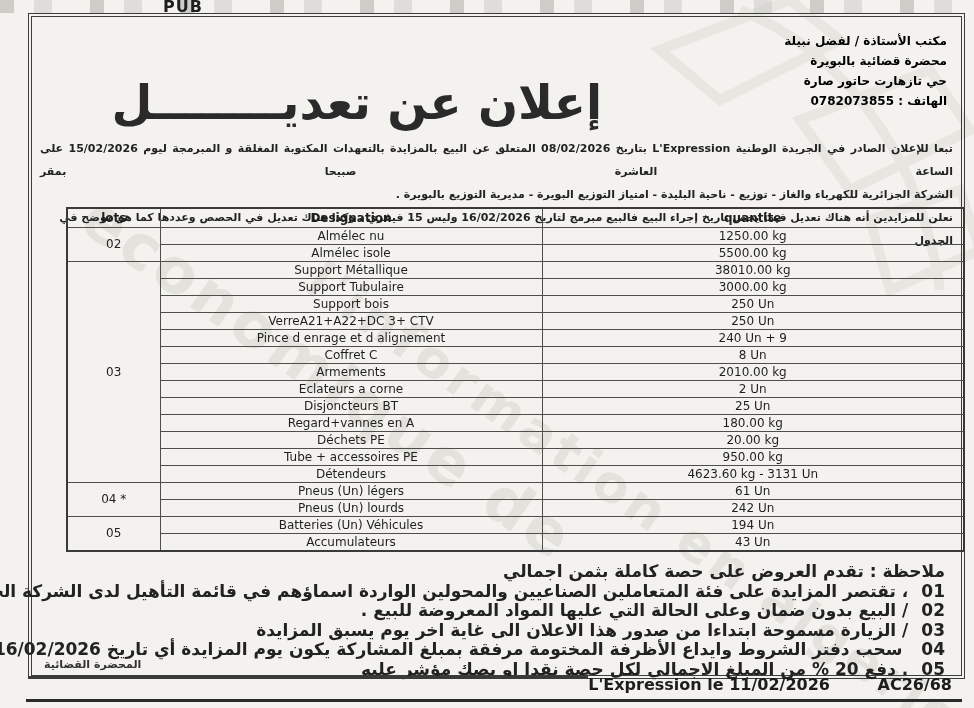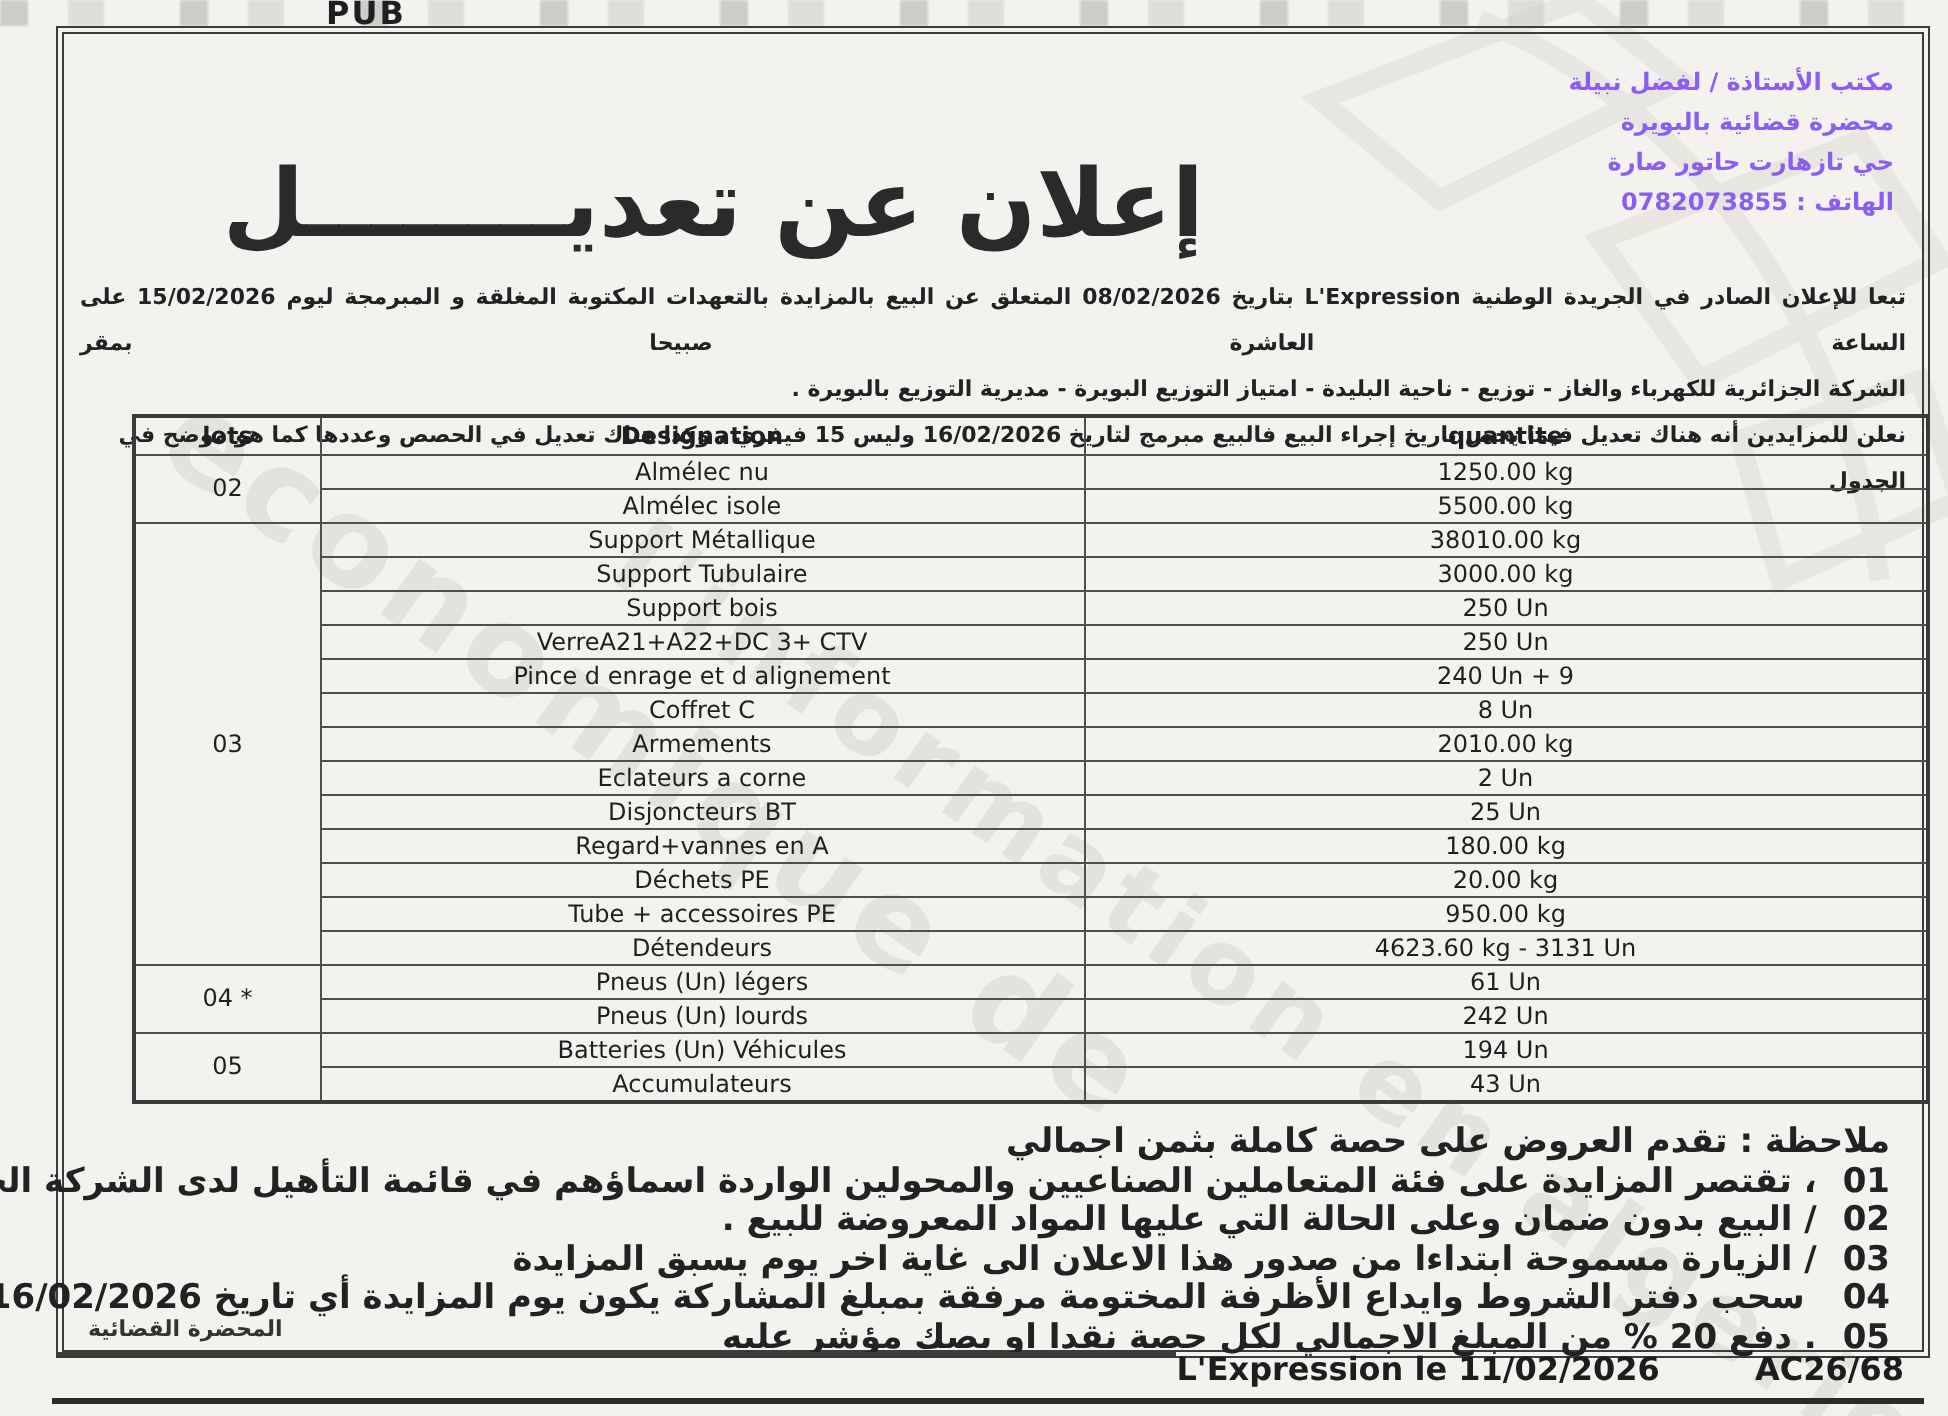--- a/index.html
+++ b/index.html
@@ -29,21 +29,21 @@
     letter-spacing:4px;
   }
   .wm-swoosh{opacity:.5;}
   
   .frame{
     position:absolute;left:28px;top:13px;width:929px;height:658px;
     border:4px double #3c3c3c;z-index:1;background:transparent;
   }
   .office-block{
     position:absolute;top:14px;right:14px;text-align:right;direction:rtl;
-    font-size:12px;font-weight:bold;line-height:20px;color:#8b5cf6;
+    font-size:12px;font-weight:bold;line-height:20px;color:#000000;
   }
   .doc-title{
     position:absolute;left:100px;top:58px;width:470px;text-align:center;
     font-size:47px;font-weight:bold;color:#2a2a2a;direction:rtl;white-space:nowrap;
   }
   .intro{
     position:absolute;left:8px;right:8px;top:120px;direction:rtl;
     font-size:11px;font-weight:bold;color:#222;line-height:23px;
   }
   .intro .l1{text-align:justify;text-align-last:justify;}

